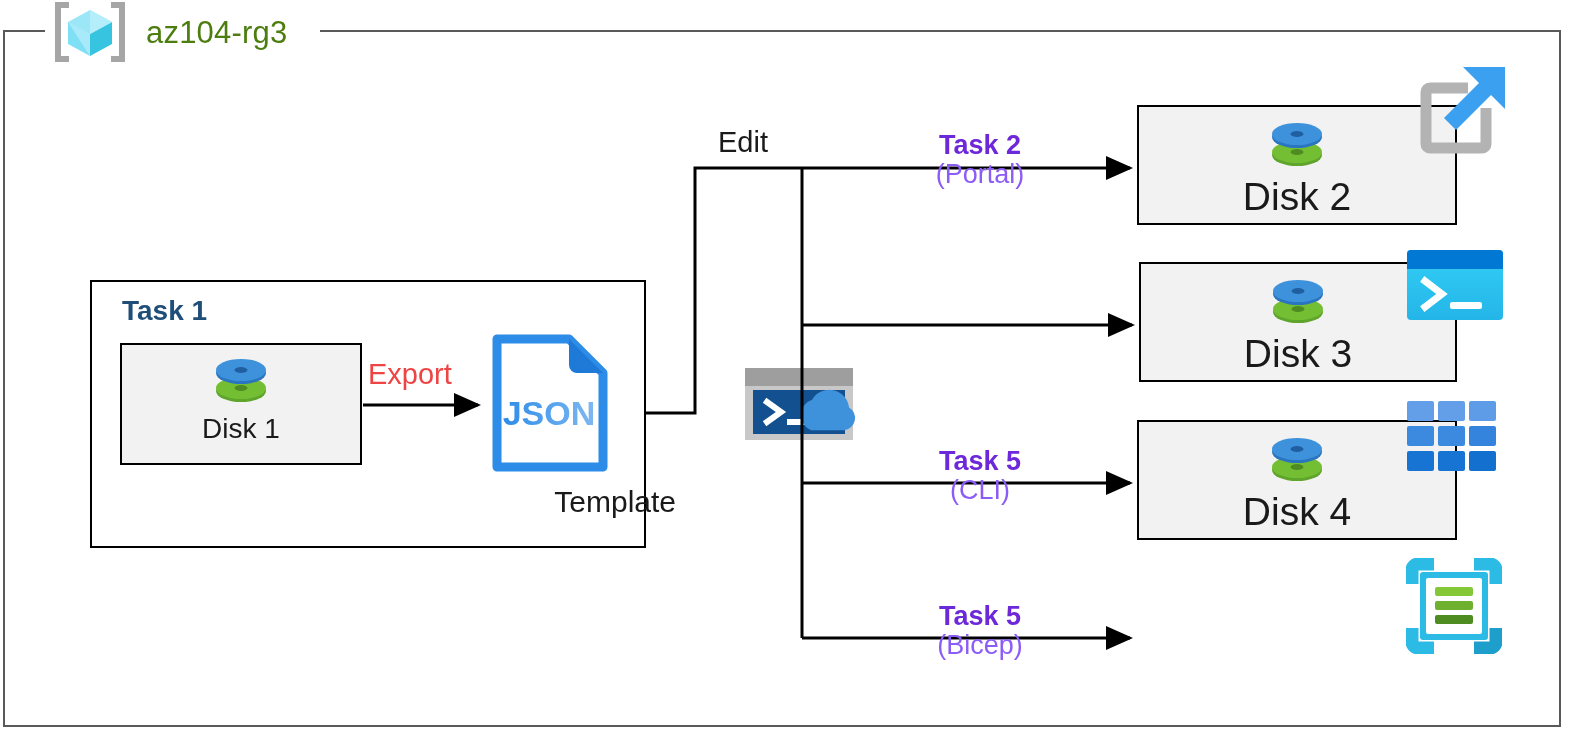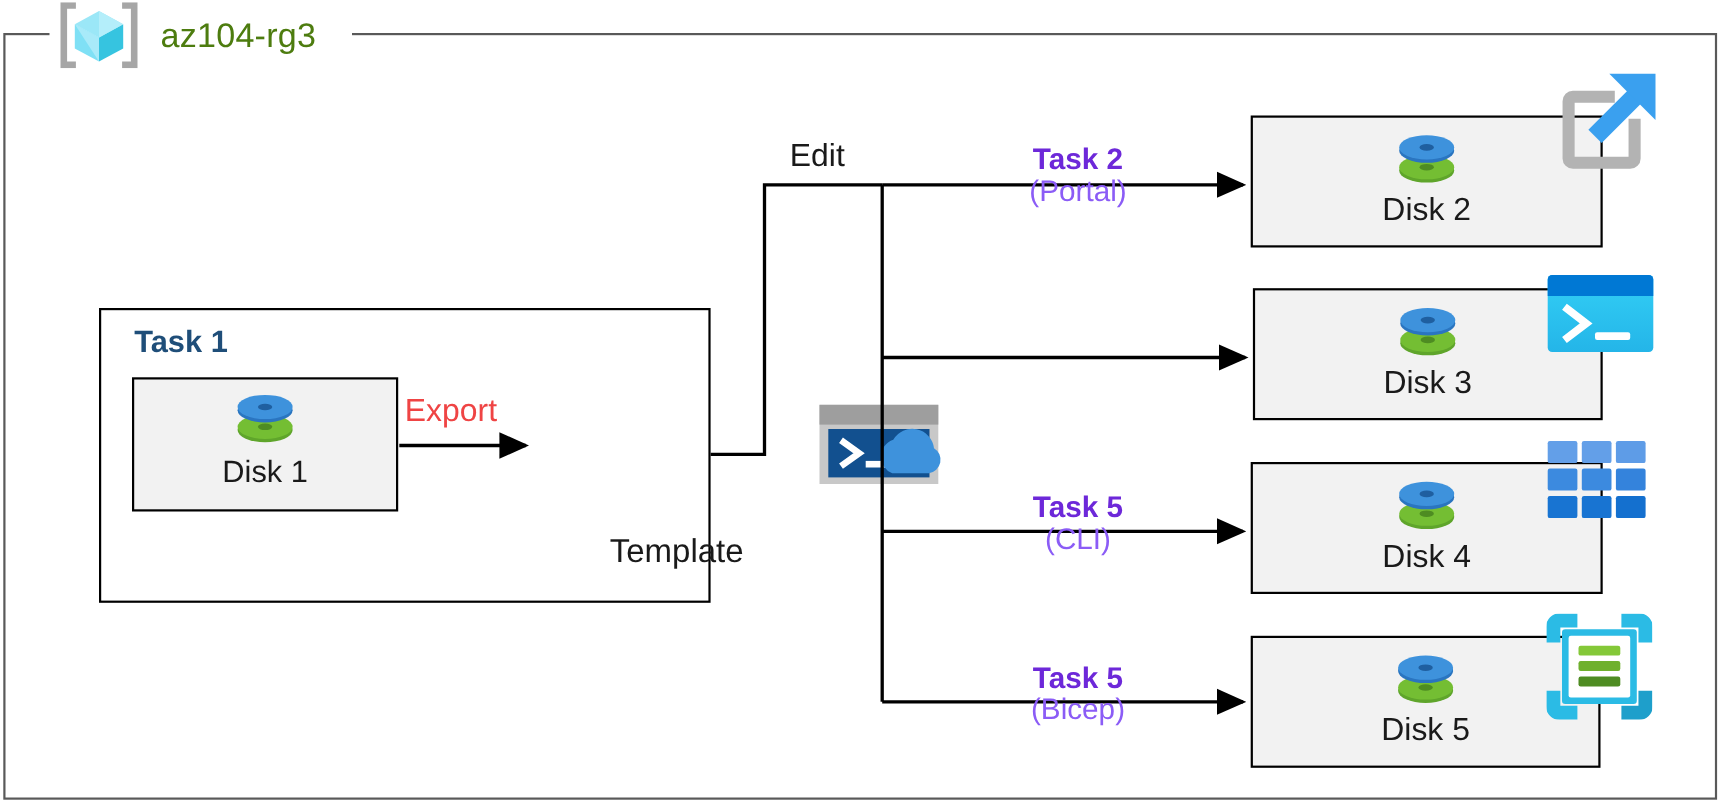--- a/index.html
+++ b/index.html
@@ -69,21 +69,21 @@
   }
   .disk-box .disk-icon{
     position:absolute;
     left:50%;
     transform:translateX(-50%);
   }
   .disk-box .disk-label{
     position:absolute;
     left:0; right:0;
     text-align:center;
-    font-size:29px;
+    font-size:39px;
     color:#1a1a1a;
     white-space:nowrap;
   }
   
   #disk1-box{ left:120px; top:343px; width:242px; height:122px; }
   #disk1-box .disk-icon{ top:8px; }
   #disk1-box .disk-label{ top:68px; font-size:28px; }
 
   #disk2-box{ left:1137px; top:105px; width:320px; height:120px; }
   #disk3-box{ left:1139px; top:262px; width:318px; height:120px; }
@@ -190,20 +190,33 @@
         <ellipse cx="30" cy="20" rx="25" ry="11" fill="#2A75C0"></ellipse>
         <ellipse cx="30" cy="17" rx="25" ry="11" fill="#3E92DC"></ellipse>
         <ellipse cx="30" cy="17" rx="6.5" ry="3" fill="#1F5FA0"></ellipse>
       </svg>
     </div>
     <div class="disk-label">Disk 1</div>
   </div>
 
   <div class="export-label">Export</div>
 
+  <div class="json-icon">
+    <svg viewBox="0 0 122 140" width="122" height="140">
+      <defs>
+        <linearGradient id="jsonTxt" x1="0" y1="0" x2="1" y2="0">
+          <stop offset="0%" stop-color="#2D8CE8"></stop>
+          <stop offset="100%" stop-color="#7FB8F2"></stop>
+        </linearGradient>
+      </defs>
+      <path d="M8 6 h72 l34 34 v94 a0 0 0 0 1 0 0 h-106 z" fill="#ffffff" stroke="#2D8CE8" stroke-width="9" stroke-linejoin="round"></path>
+      <path d="M80 6 l34 34 h-26 a8 8 0 0 1 -8 -8 z" fill="#1E7AD6"></path>
+      <text x="60" y="92" text-anchor="middle" font-family="Liberation Sans, sans-serif" font-size="34" font-weight="bold" fill="url(#jsonTxt)">JSON</text>
+    </svg>
+  </div>
   <div class="template-label">Template</div>
 
   <div class="tool-icon" id="icon-shell">
     <svg viewBox="0 0 120 76" width="120" height="76">
       <rect x="2" y="2" width="108" height="72" fill="#C8C8C8"></rect>
       <rect x="2" y="2" width="108" height="18" fill="#9E9E9E"></rect>
       <rect x="10" y="24" width="92" height="44" fill="#12508F"></rect>
       <path d="M24 36 L38 46 L24 56" fill="none" stroke="#ffffff" stroke-width="6" stroke-linecap="square"></path>
       <rect x="44" y="53" width="24" height="6" fill="#ffffff"></rect>
       <path d="M78 76 a17 17 0 0 1 1 -32 a21 21 0 0 1 39 8 a13 13 0 0 1 -5 24 z" fill="#3E92DC" transform="translate(-6,-8) scale(0.95)"></path>
@@ -245,33 +258,20 @@
         <ellipse cx="30" cy="35" rx="25" ry="11" fill="#74BE33"></ellipse>
         <ellipse cx="30" cy="35" rx="6.5" ry="3" fill="#4E8C22"></ellipse>
         <ellipse cx="30" cy="20" rx="25" ry="11" fill="#2A75C0"></ellipse>
         <ellipse cx="30" cy="17" rx="25" ry="11" fill="#3E92DC"></ellipse>
         <ellipse cx="30" cy="17" rx="6.5" ry="3" fill="#1F5FA0"></ellipse>
       </svg>
     </div>
     <div class="disk-label">Disk 4</div>
   </div>
 
-  <div class="disk-box" id="disk5-box">
-    <div class="disk-icon">
-      <svg viewBox="0 0 60 56" width="60" height="56">
-        <ellipse cx="30" cy="38" rx="25" ry="11" fill="#5FA52B"></ellipse>
-        <ellipse cx="30" cy="35" rx="25" ry="11" fill="#74BE33"></ellipse>
-        <ellipse cx="30" cy="35" rx="6.5" ry="3" fill="#4E8C22"></ellipse>
-        <ellipse cx="30" cy="20" rx="25" ry="11" fill="#2A75C0"></ellipse>
-        <ellipse cx="30" cy="17" rx="25" ry="11" fill="#3E92DC"></ellipse>
-        <ellipse cx="30" cy="17" rx="6.5" ry="3" fill="#1F5FA0"></ellipse>
-      </svg>
-    </div>
-    <div class="disk-label">Disk 5</div>
-  </div>
 
   <div class="tool-icon" id="icon-portal">
     <svg viewBox="0 0 104 104" width="104" height="104">
       <path d="M62 26 H24 a4 4 0 0 0 -4 4 V82 a4 4 0 0 0 4 4 H76 a4 4 0 0 0 4 -4 V46" fill="none" stroke="#B3B3B3" stroke-width="11" stroke-linecap="butt"></path>
       <path d="M44 62 L92 14" stroke="#3AA0EF" stroke-width="17" stroke-linecap="butt"></path>
       <polygon points="99,5 99,47 57,5" fill="#3AA0EF"></polygon>
     </svg>
   </div>
 
   <div class="tool-icon" id="icon-pwsh">

